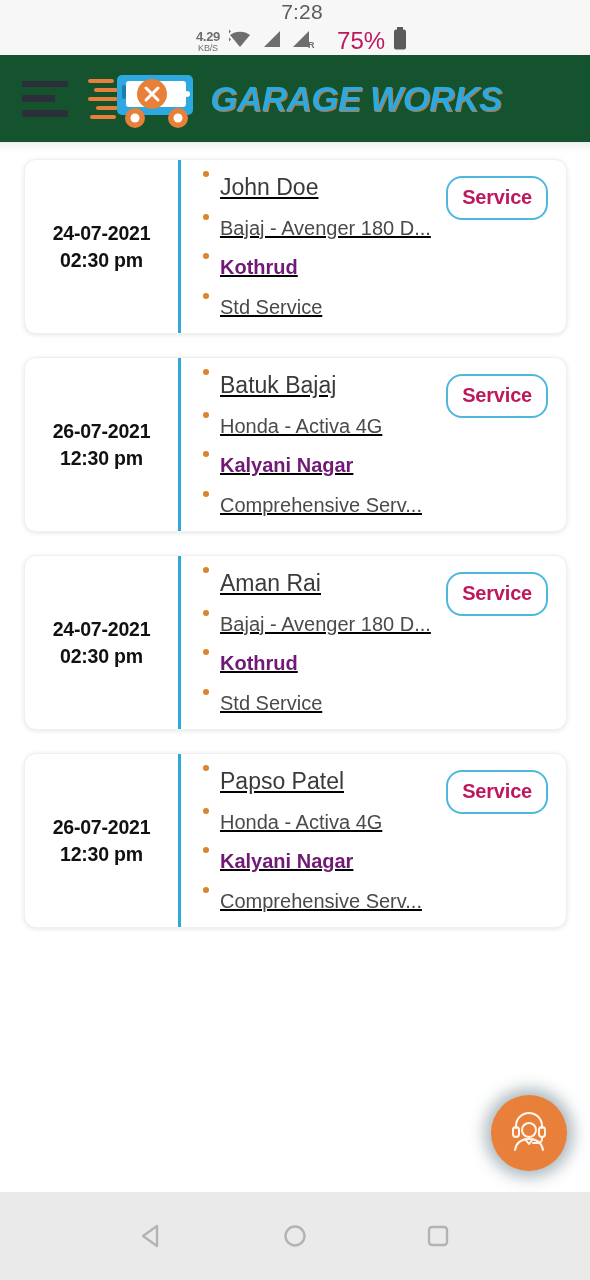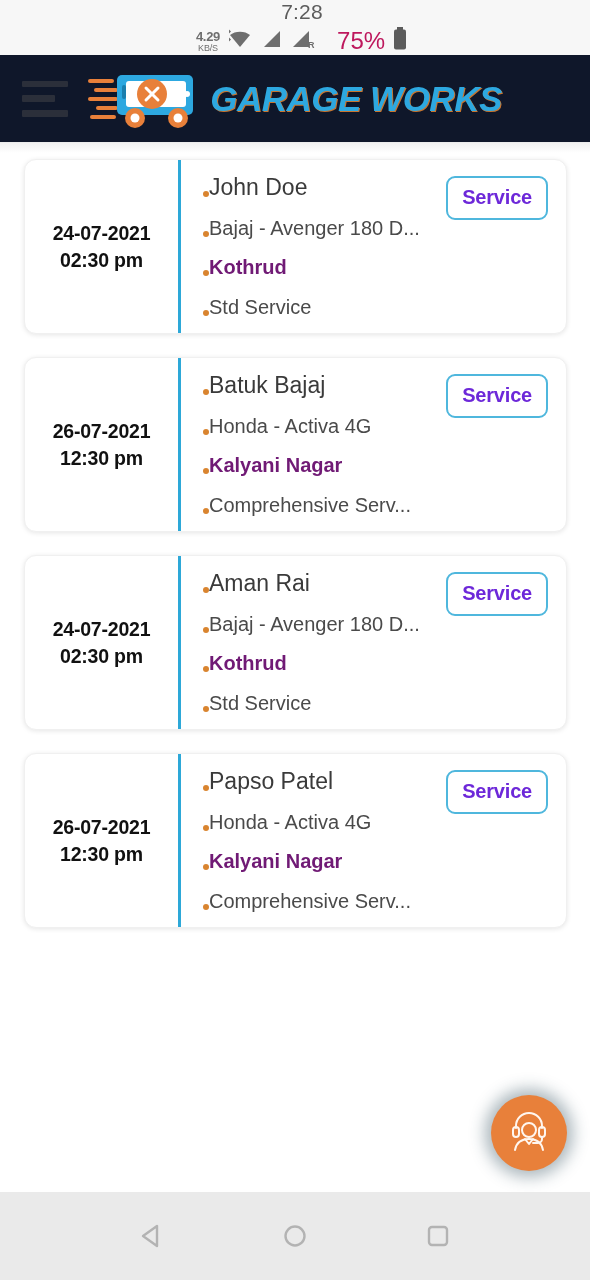--- a/index.html
+++ b/index.html
@@ -48,21 +48,21 @@
   .si { display: block; }
   .battery-pct {
     font-size: 24px;
     color: #be185d;
     margin-left: 13px;
   }
 
   
   .app-header {
     height: 88px;
-    background: #0f172a;
+    background: #14532d;
     display: flex;
     align-items: center;
     position: relative;
     border-bottom: 1px solid #ececec;
   }
   .hamburger {
     position: absolute;
     left: 22px;
     top: 50%;
     transform: translateY(-50%);
@@ -151,22 +151,24 @@
     flex: 1 1 auto;
     position: relative;
     padding: 14px 10px 14px 22px;
     display: flex;
     flex-direction: column;
     justify-content: space-between;
   }
 
   .bullet-row {
     display: flex;
-    align-items: flex-end;
+    align-items: flex-start;
+    gap: 11px;
     line-height: 1.15;
+    text-decoration: underline;
   }
   .bullet-row + .bullet-row { margin-top: 11px; }
   .bullet {
     flex: 0 0 auto;
     width: 6px;
     height: 6px;
     border-radius: 50%;
     background: #d9842f;
     position: relative;
     top: -3px;
@@ -175,25 +177,25 @@
   .row-name      { font-size: 23px; color: #3a3a3a; }
   .row-vehicle   { font-size: 20px; color: #4a4a4a; }
   .row-location  { font-size: 20px; color: #701a75; font-weight: bold; }
   .row-service   { font-size: 20px; color: #4a4a4a; }
 
   .service-badge {
     position: absolute;
     right: 18px;
     top: 16px;
     border: 2px solid #4fb7dd;
-    border-radius: 9px;
+    border-radius: 16px;
     padding: 8px 14px 9px 14px;
     font-size: 20px;
     font-weight: bold;
-    color: #6d28d9;
+    color: #be185d;
     background: #ffffff;
     letter-spacing: -0.2px;
     cursor: pointer;
   }
 
   
   .fab {
     position: absolute;
     right: 23px;
     bottom: 22px;

